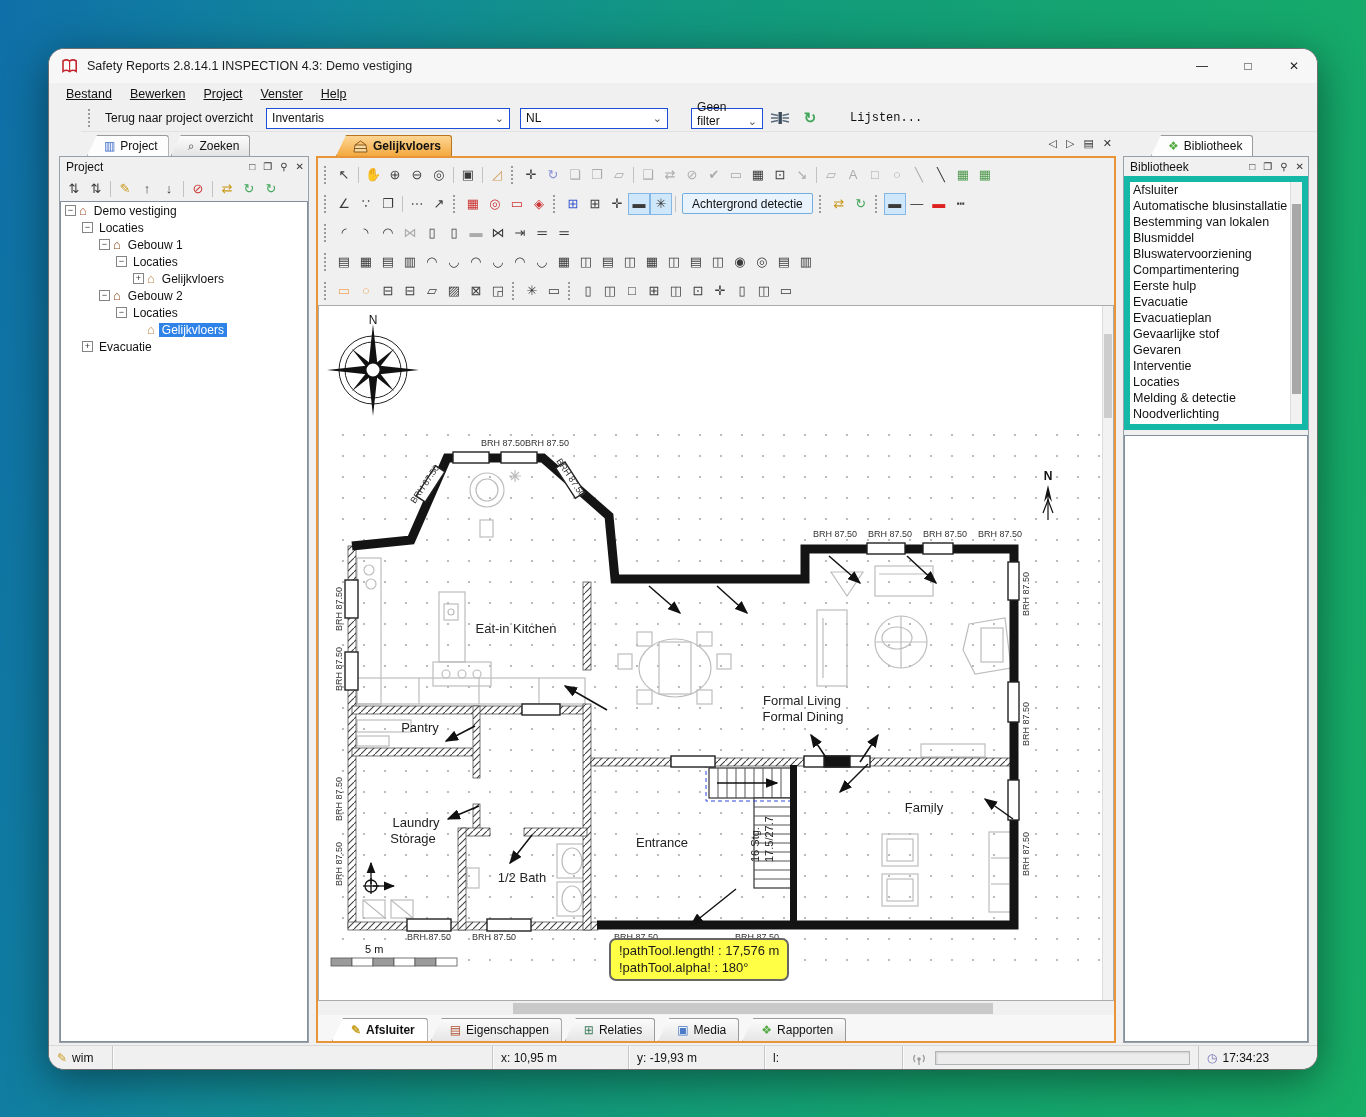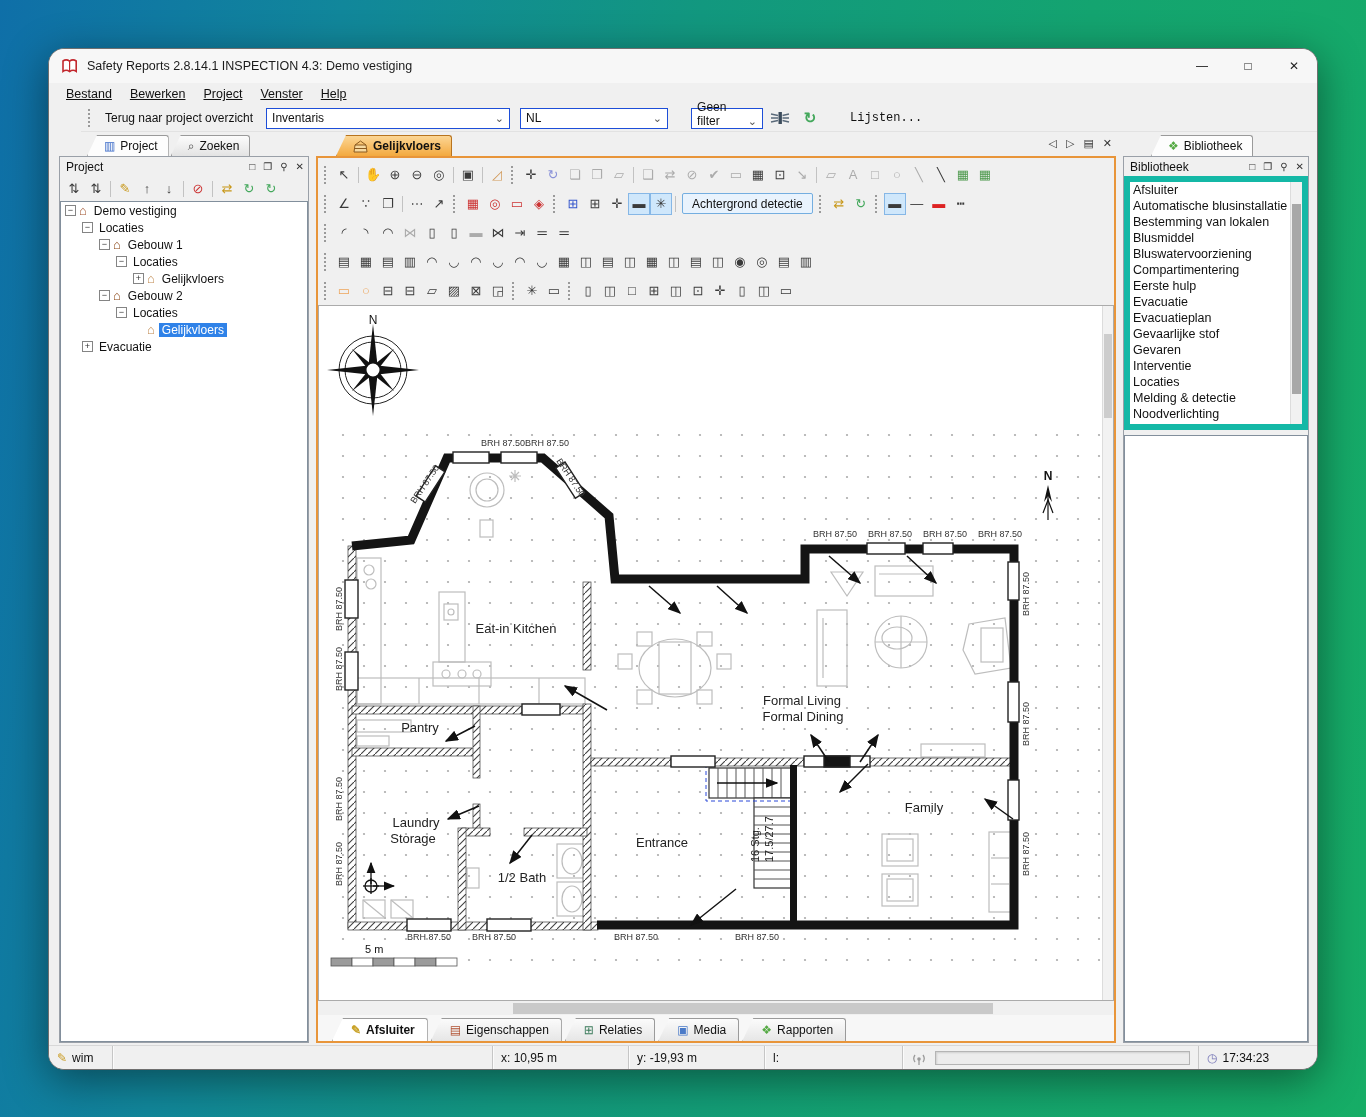--- a/index.html
+++ b/index.html
@@ -656,20 +656,24 @@
 
               <g stroke="#111" stroke-width="1.3" fill="none">
                 <circle cx="52" cy="580" r="6"></circle>
                 <line x1="44" y1="580" x2="60" y2="580"></line>
                 <line x1="52" y1="572" x2="52" y2="588"></line>
                 <line x1="52" y1="578" x2="52" y2="557" marker-end="url(#ah)"></line>
                 <line x1="54" y1="580" x2="75" y2="580" marker-end="url(#ah)"></line>
               </g>
             </svg>
 
+            <div class="tooltip">
+              <div>!pathTool.length! : 17,576 m</div>
+              <div>!pathTool.alpha! : 180°</div>
+            </div>
             <div class="vscroll">
               <div class="thumb"></div>
             </div>
           </div>
 
           <div class="hscroll">
             <div class="thumb"></div>
           </div>
 
           <div class="bottom-tabs" id="bottomTabs">

